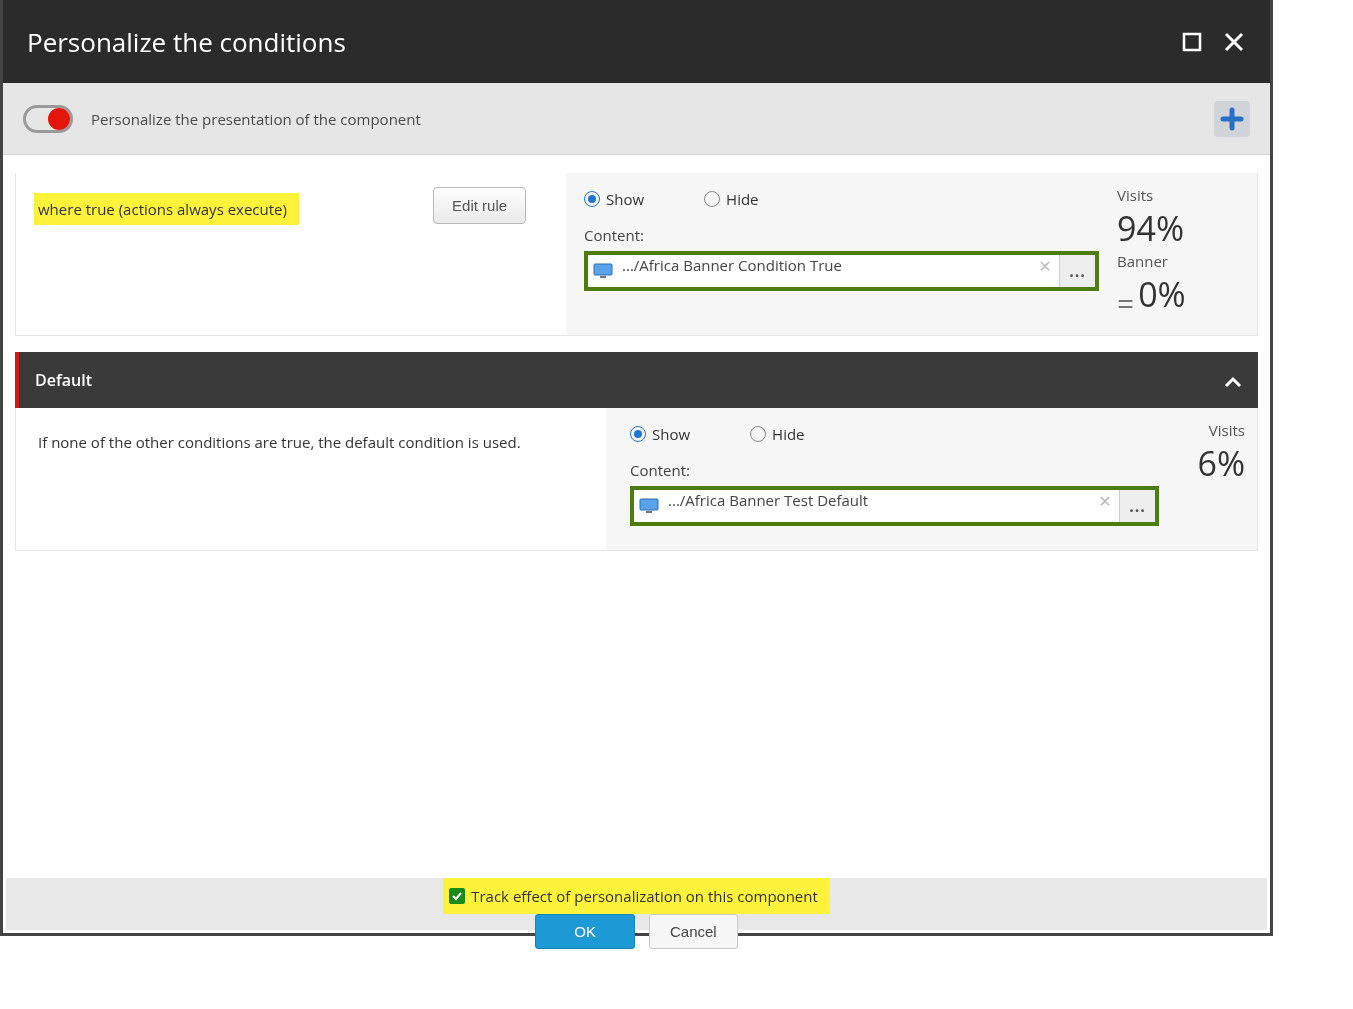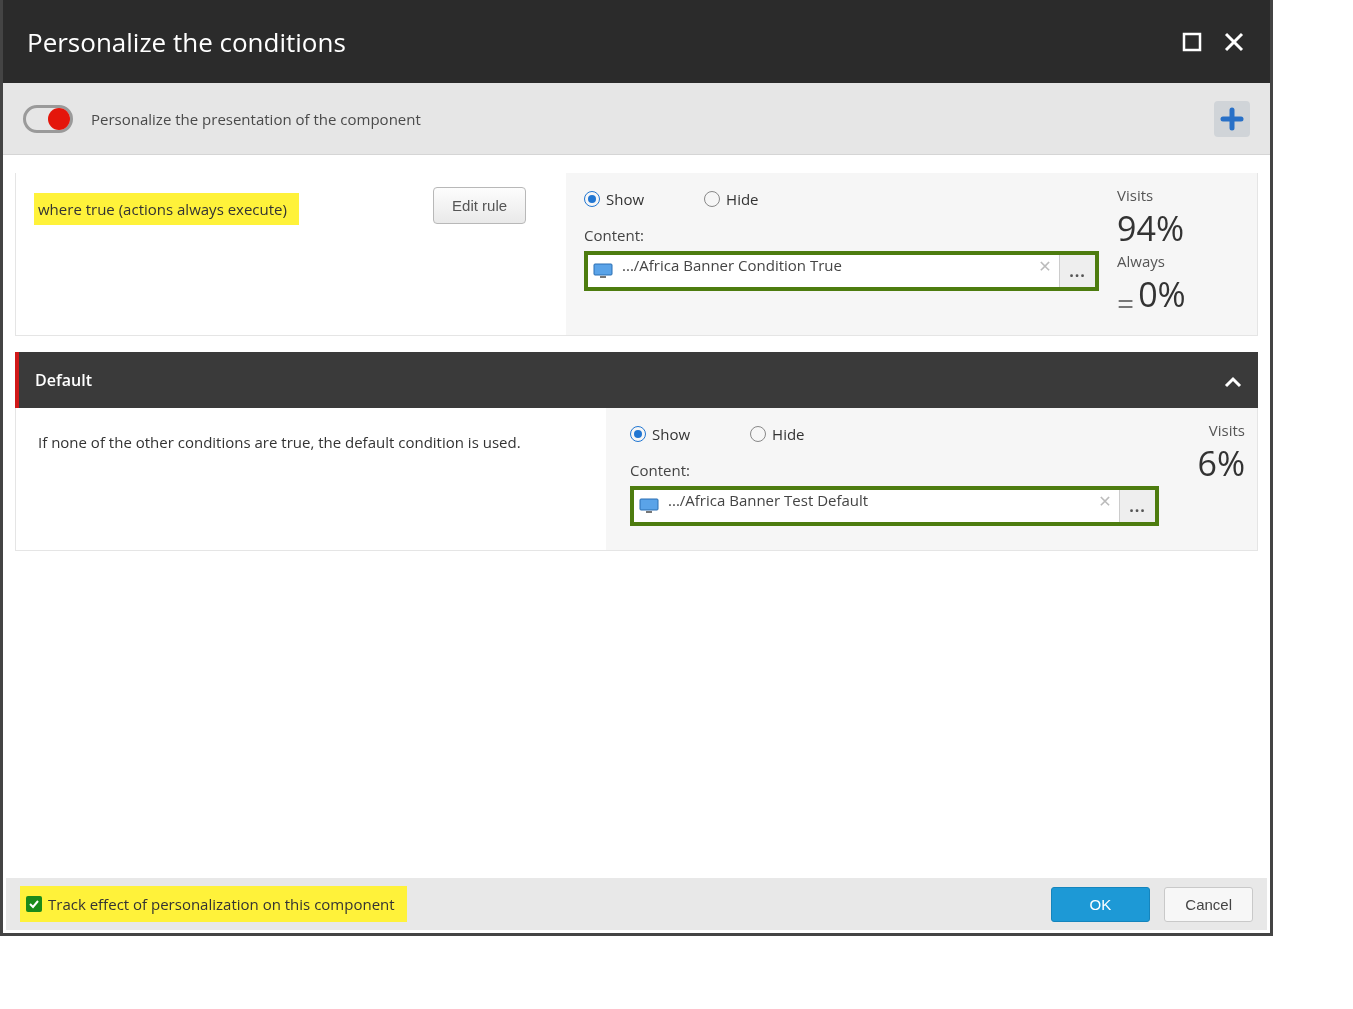--- a/index.html
+++ b/index.html
@@ -226,20 +226,21 @@
     
     .footer {
       position: absolute;
       left: 3px; right: 3px; bottom: 3px;
       height: 52px;
       background: #e8e8e8;
       display: flex;
       align-items: center;
       justify-content: space-between;
       padding: 0 14px;
+      flex-direction: column;
     }
     .track-highlight {
       background: #fff23a;
       padding: 8px 12px 8px 6px;
       display: flex;
       align-items: center;
       gap: 6px;
       font-size: 15px;
       color: #333;
     }
@@ -334,21 +335,21 @@
               </svg>
           </span>
           <span class="content-text">.../Africa Banner Condition True</span>
           <span class="content-clear">✕</span>
           <span class="content-browse">...</span>
         </div>
       </div>
       <div class="pb-right">
         <div class="stat-label">Visits</div>
         <div class="stat-value">94%</div>
-        <div class="stat-label">Always</div>
+        <div class="stat-label">Banner</div>
         <div>
           <span class="stat-eq">=</span><span class="stat-value">0%</span>
         </div>
       </div>
     </div>
 
     <div class="gap-panel"></div>
 
     <div class="panel-header">
       <div class="panel-header-left">Default</div>

